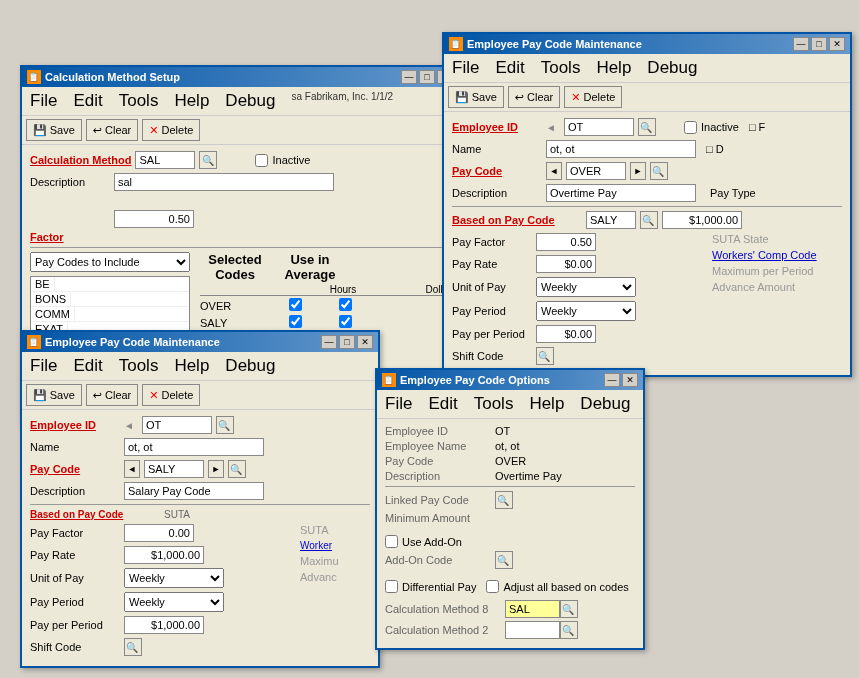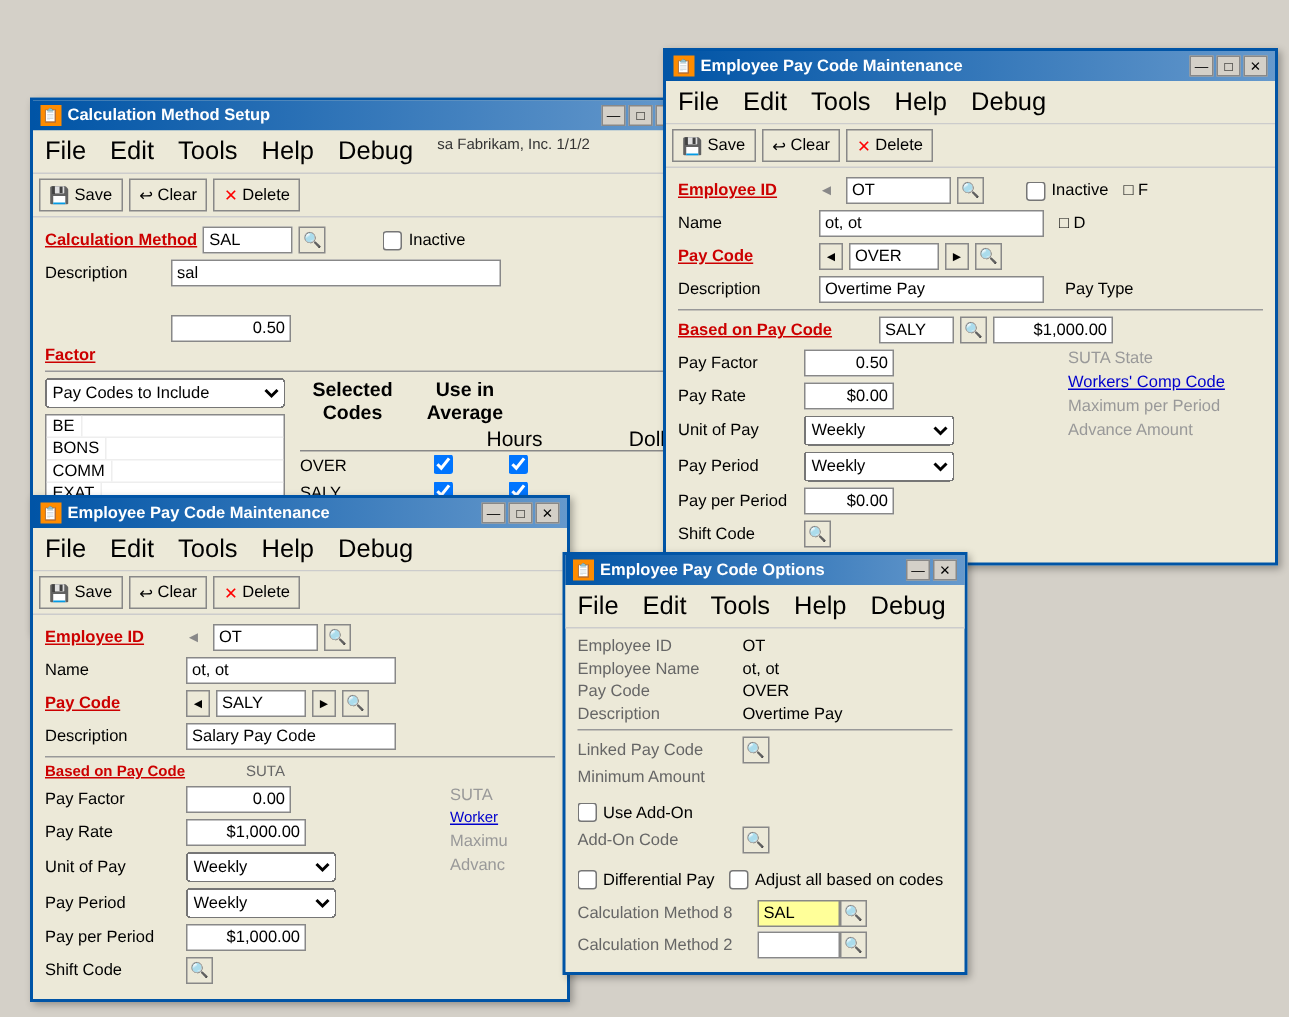--- a/index.html
+++ b/index.html
@@ -322,21 +322,21 @@
             <span>Insert &gt;&gt;</span>
           </button>
         </div>
       </div>
 
       <div style="flex:1;">
         <div style="display:flex; font-size:13px; font-weight:bold; margin-bottom:2px; text-align:center;align-items:center;">
           <span style="width:70px;">Selected Codes</span>
           <span style="width:70px; padding-left:10px;">Use in Average</span>
         </div>
-        <div style="display:flex; font-size:14px; margin-bottom:2px; border-bottom:1px solid #888;gap:48px;">
+        <div style="display:flex; font-size:10px; margin-bottom:2px; border-bottom:1px solid #888;gap:48px;">
           <span style="width:70px;"></span>
           <span style="width:50px; text-align:center;">Hours</span>
           <span style="width:50px; text-align:center;">Dollars</span>
         </div>
 
         <div style="display:flex; align-items:center; margin-bottom:2px;">
           <span style="width:70px; font-size:11px;">OVER</span>
           <span style="width:50px; text-align:center;">
             <input type="checkbox" checked="" style="">
           </span>

